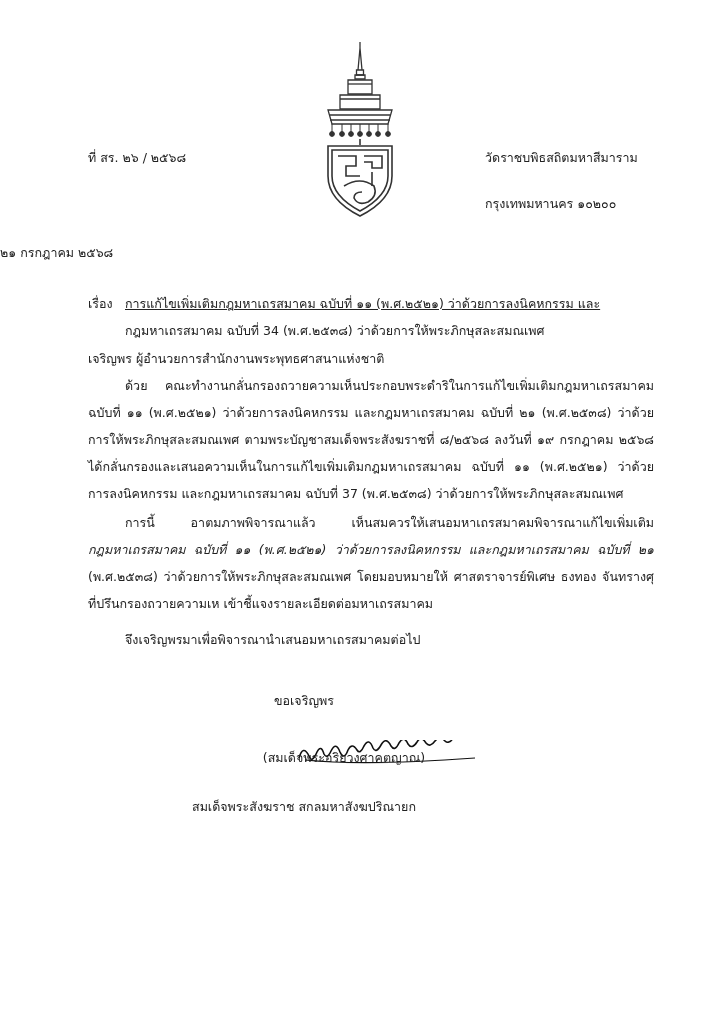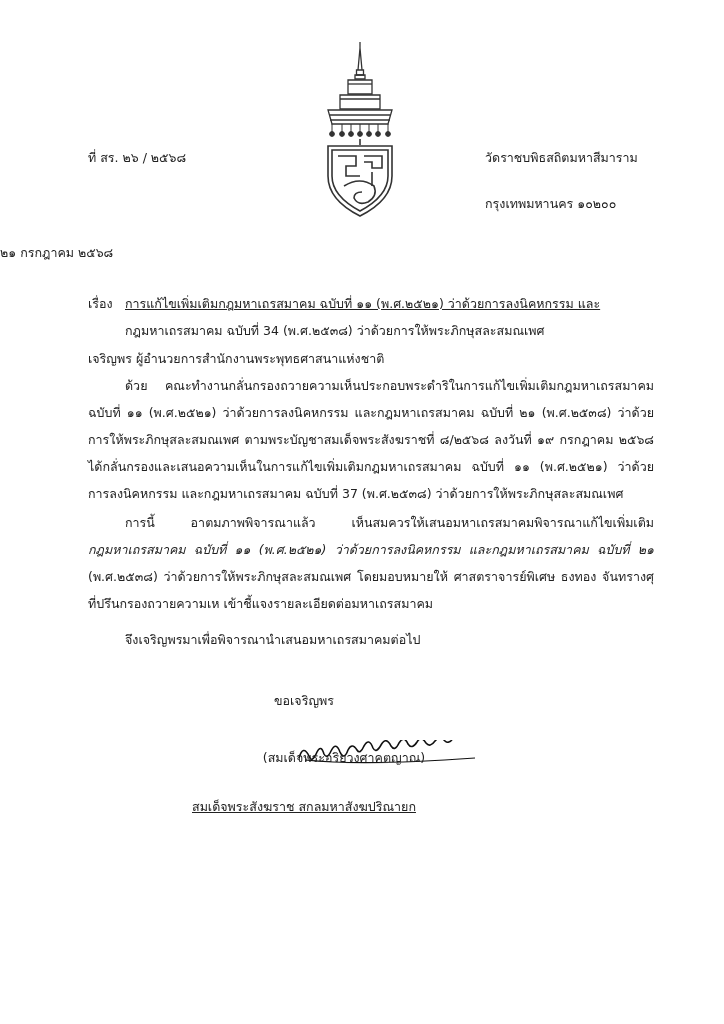--- a/index.html
+++ b/index.html
@@ -99,13 +99,13 @@
 <div class="abs" style="left:125px; top:630px;">จึงเจริญพรมาเพื่อพิจารณานำเสนอมหาเถรสมาคมต่อไป</div>
 
 <div class="abs closing" style="top:691px;">ขอเจริญพร</div>
 
 <svg class="sig" viewBox="0 0 190 26">
   <path d="M4 18 q4 -14 10 -2 q3 8 8 -4 q4 -8 7 2 q3 6 7 -3 q5 -10 9 1 q4 9 8 -2 q4 -8 9 0 q3 5 7 -4 q5 -9 9 2 q3 6 8 -3 q5 -9 10 1 q4 6 8 -3 q5 -8 9 1 q4 6 9 -2 q4 -7 9 1 q4 5 9 -2 q5 -6 10 0 q3 3 7 -1" fill="none" stroke="#111" stroke-width="1.6"></path>
   <path d="M10 20 q60 6 170 -2" fill="none" stroke="#111" stroke-width="1.2"></path>
 </svg>
 
 <div class="abs closing" style="top:748px;padding-left:40px;">(สมเด็จพระอริยวงศาคตญาณ)</div>
-<div class="abs closing" style="top:797px;text-decoration:underline;">สมเด็จพระสังฆราช สกลมหาสังฆปริณายก</div>
+<div class="abs closing" style="top:797px;">สมเด็จพระสังฆราช สกลมหาสังฆปริณายก</div>
 
 </body></html>

